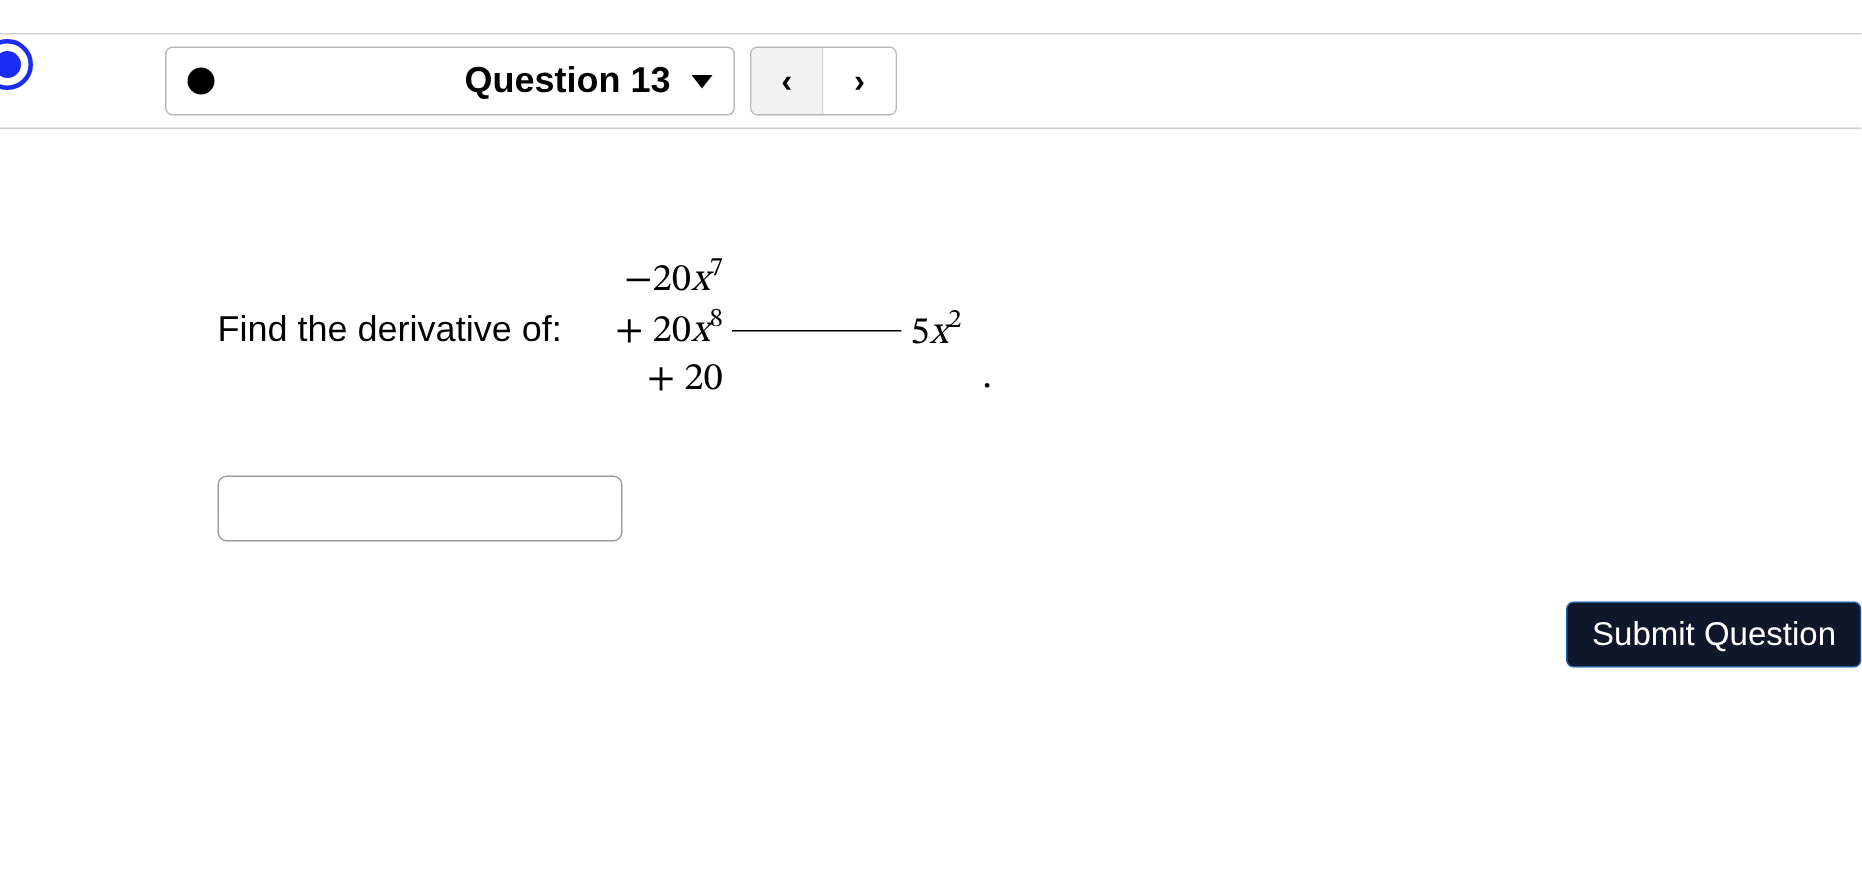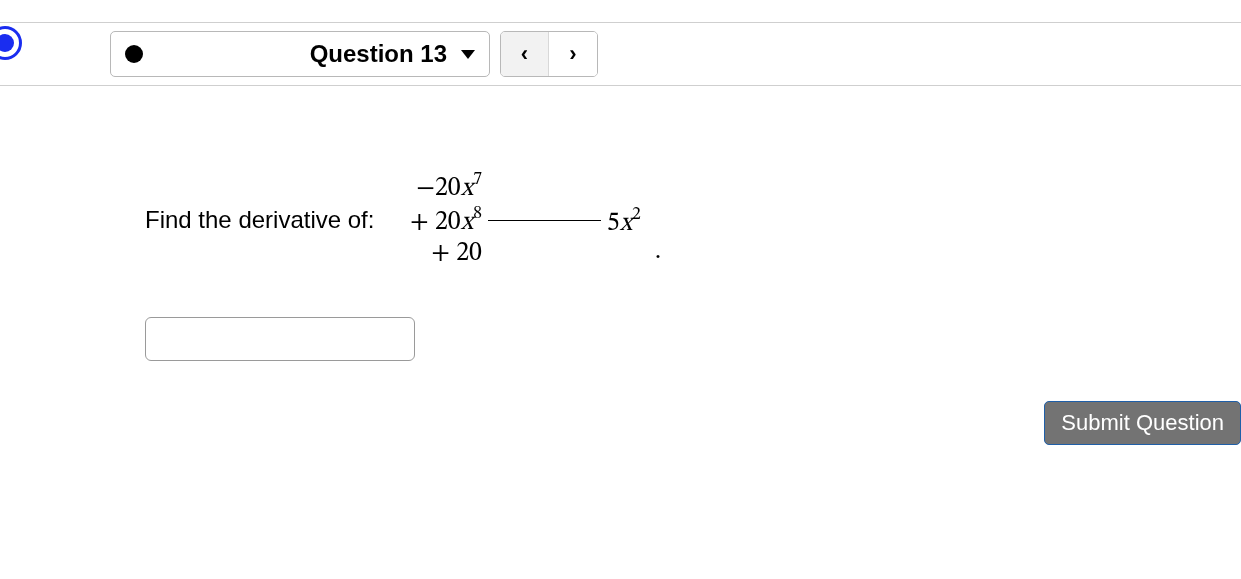--- a/index.html
+++ b/index.html
@@ -117,21 +117,21 @@
       border: 1px solid #9a9a9a;
       border-radius: 6px;
       padding: 6px 10px;
       font-size: 20px;
       background: #fff;
       display: block;
     }
     .submit {
       margin-top: 40px;
       display: inline-block;
-      background: #737373;
+      background: #0f172a;
       color: #fff;
       border: 1px solid #1f5fa8;
       border-radius: 5px;
       padding: 8px 16px;
       font-size: 22px;
       font-family: inherit;
       cursor: pointer;
     }
   </style>
 </head>

